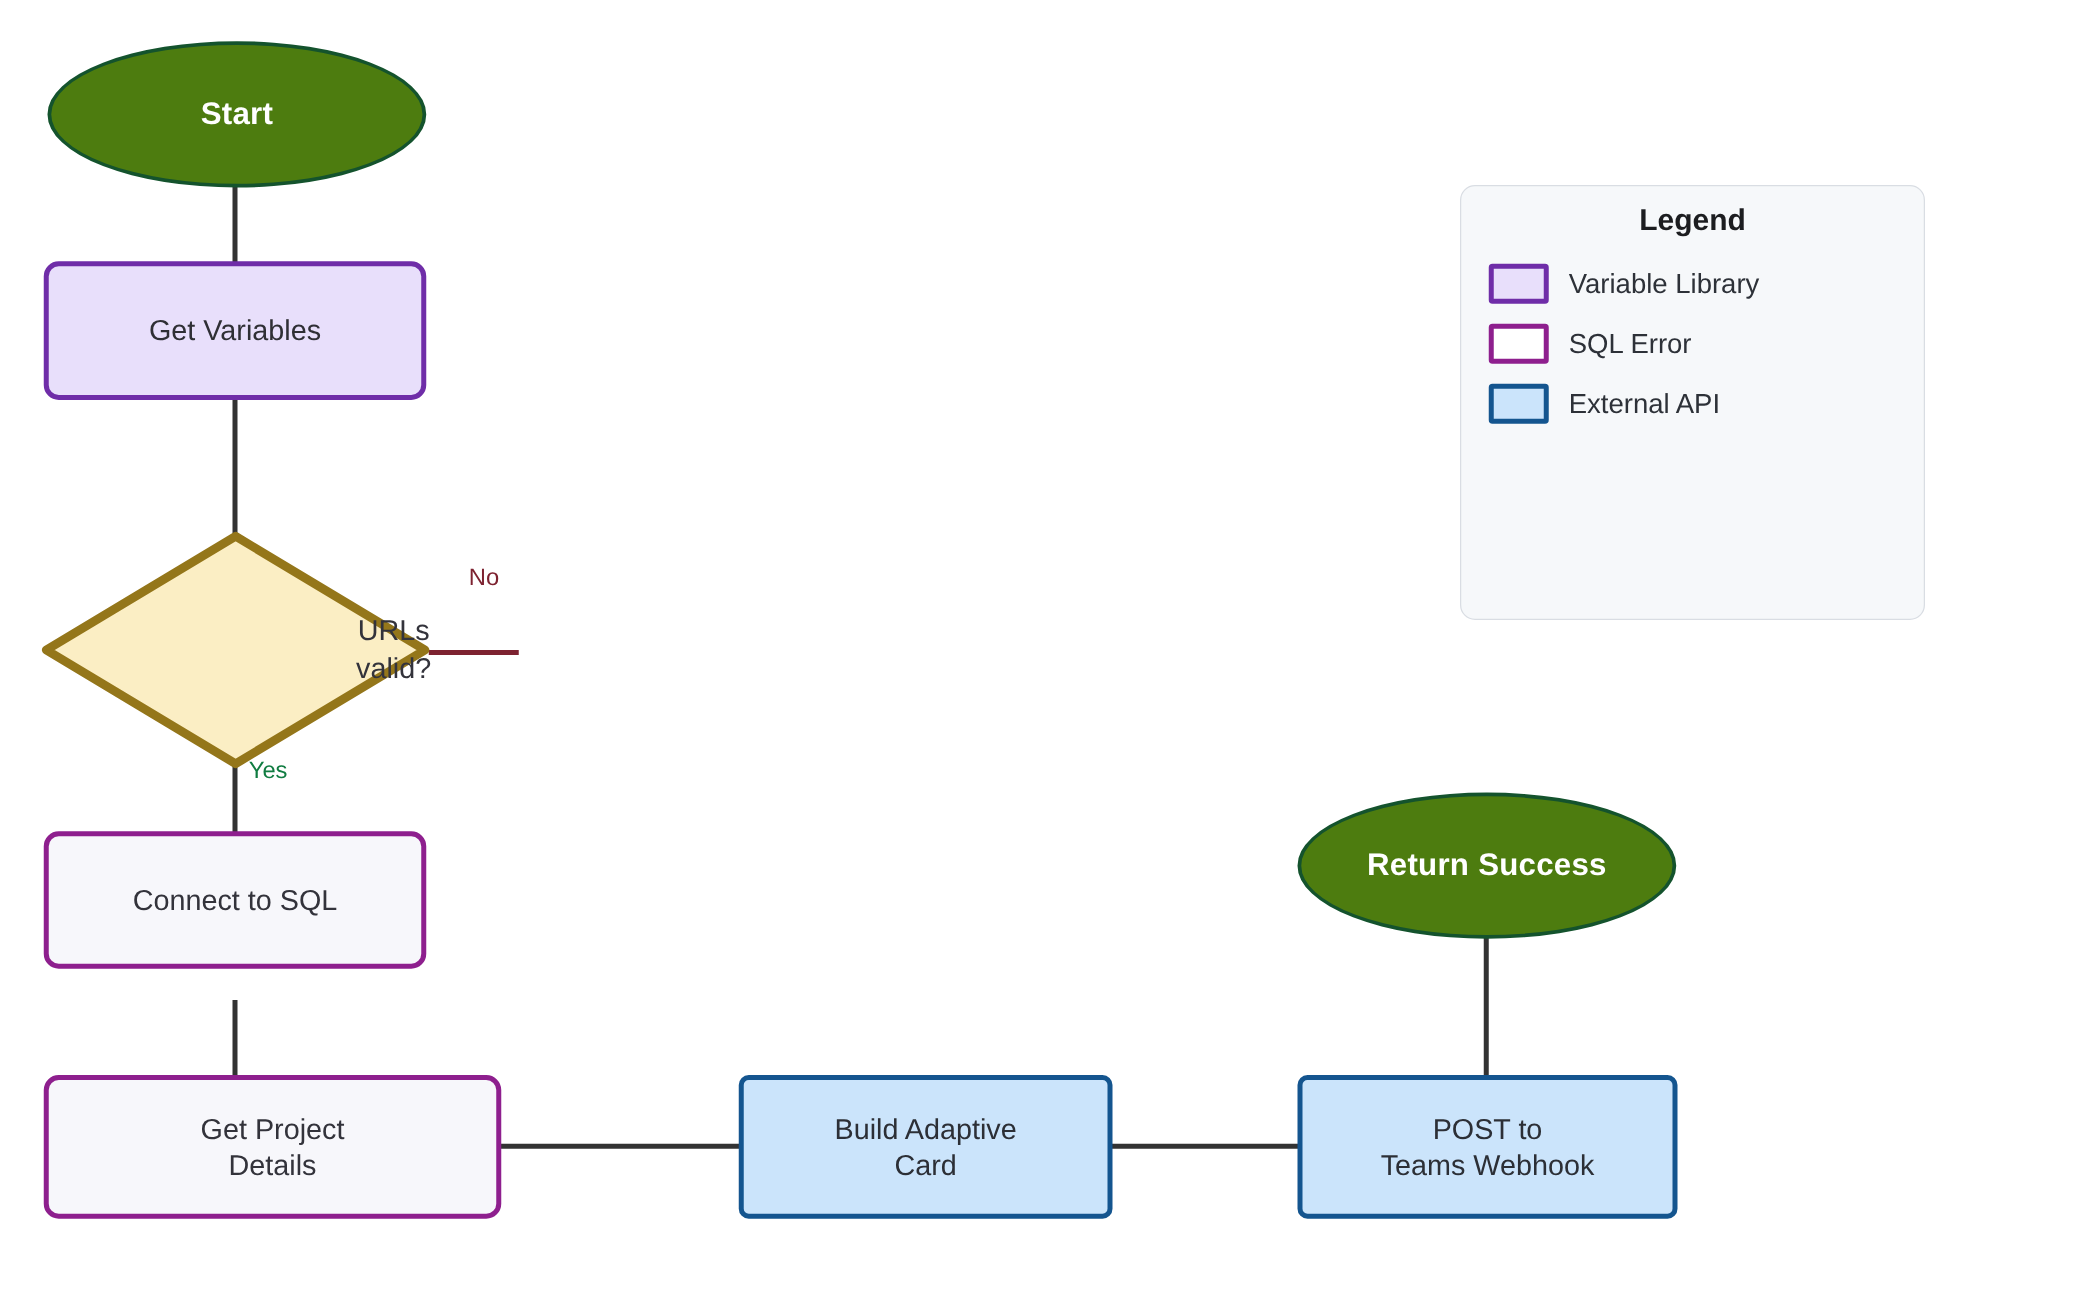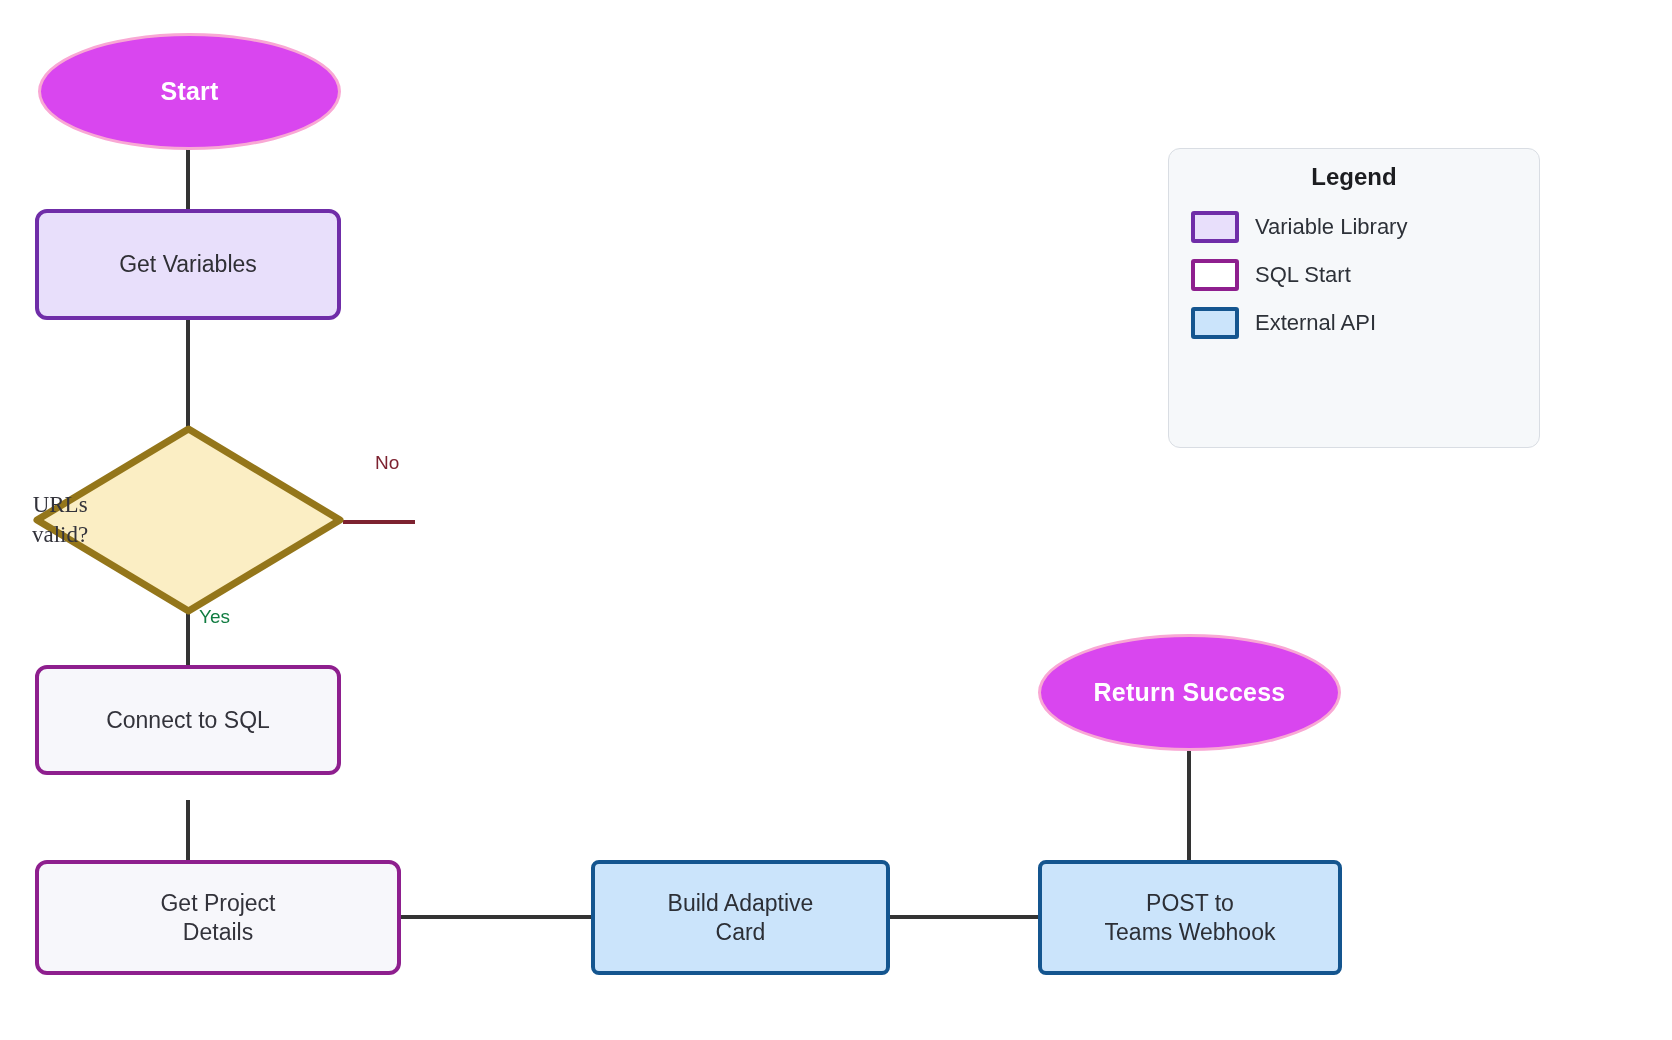--- a/index.html
+++ b/index.html
@@ -23,22 +23,22 @@
     box-sizing: border-box;
     display: flex;
     align-items: center;
     justify-content: center;
     text-align: center;
     line-height: 1.25;
   }
 
   
   .terminal {
-    background: #d946ef;
-    border: 3px solid #f9a8d4;
+    background: #4d7c0f;
+    border: 3px solid #14532d;
     border-radius: 50%;
     color: #ffffff;
     font-weight: bold;
     font-size: 25px;
     letter-spacing: .2px;
   }
 
   
   .varlib {
     background: #e8dffb;
@@ -73,22 +73,21 @@
     border-radius: 12px;
     color: #7d2230;
     font-size: 23px;
   }
 
   
   .decision {
     position: absolute;
     display: flex;
     align-items: center;
-    justify-content: flex-start;
-    font-family: Liberation Serif, serif;
+    justify-content: flex-end;
   }
   .decision svg { position: absolute; left: 0; top: 0; }
   .decision .dtext {
     position: relative;
     z-index: 2;
     color: #33333b;
     font-size: 23px;
     line-height: 1.3;
     text-align: center;
   }
@@ -111,21 +110,21 @@
   }
   .edge-label.yes { color: #107c41; }
   .edge-label.no  { color: #7d2230; }
 
   
   #legend {
     position: absolute;
     left: 1168px;
     top: 148px;
     width: 372px;
-    height: 300px;
+    height: 348px;
     box-sizing: border-box;
     background: #f6f8fa;
     border: 1px solid #d9dde3;
     border-radius: 12px;
   }
   #legend-title {
     position: absolute;
     top: 14px;
     left: 0;
     width: 100%;
@@ -231,21 +230,21 @@
   <div id="legend">
     <div id="legend-title">Legend</div>
 
     <div class="legend-row" style="top:62px;">
       <span class="swatch sw-varlib"></span>
       <span class="legend-label">Variable Library</span>
     </div>
 
     <div class="legend-row" style="top:110px;">
       <span class="swatch sw-sql"></span>
-      <span class="legend-label">SQL Start</span>
+      <span class="legend-label">SQL Error</span>
     </div>
 
     <div class="legend-row" style="top:158px;">
       <span class="swatch sw-api"></span>
       <span class="legend-label">External API</span>
     </div>
 
   </div>
 
 </div>

